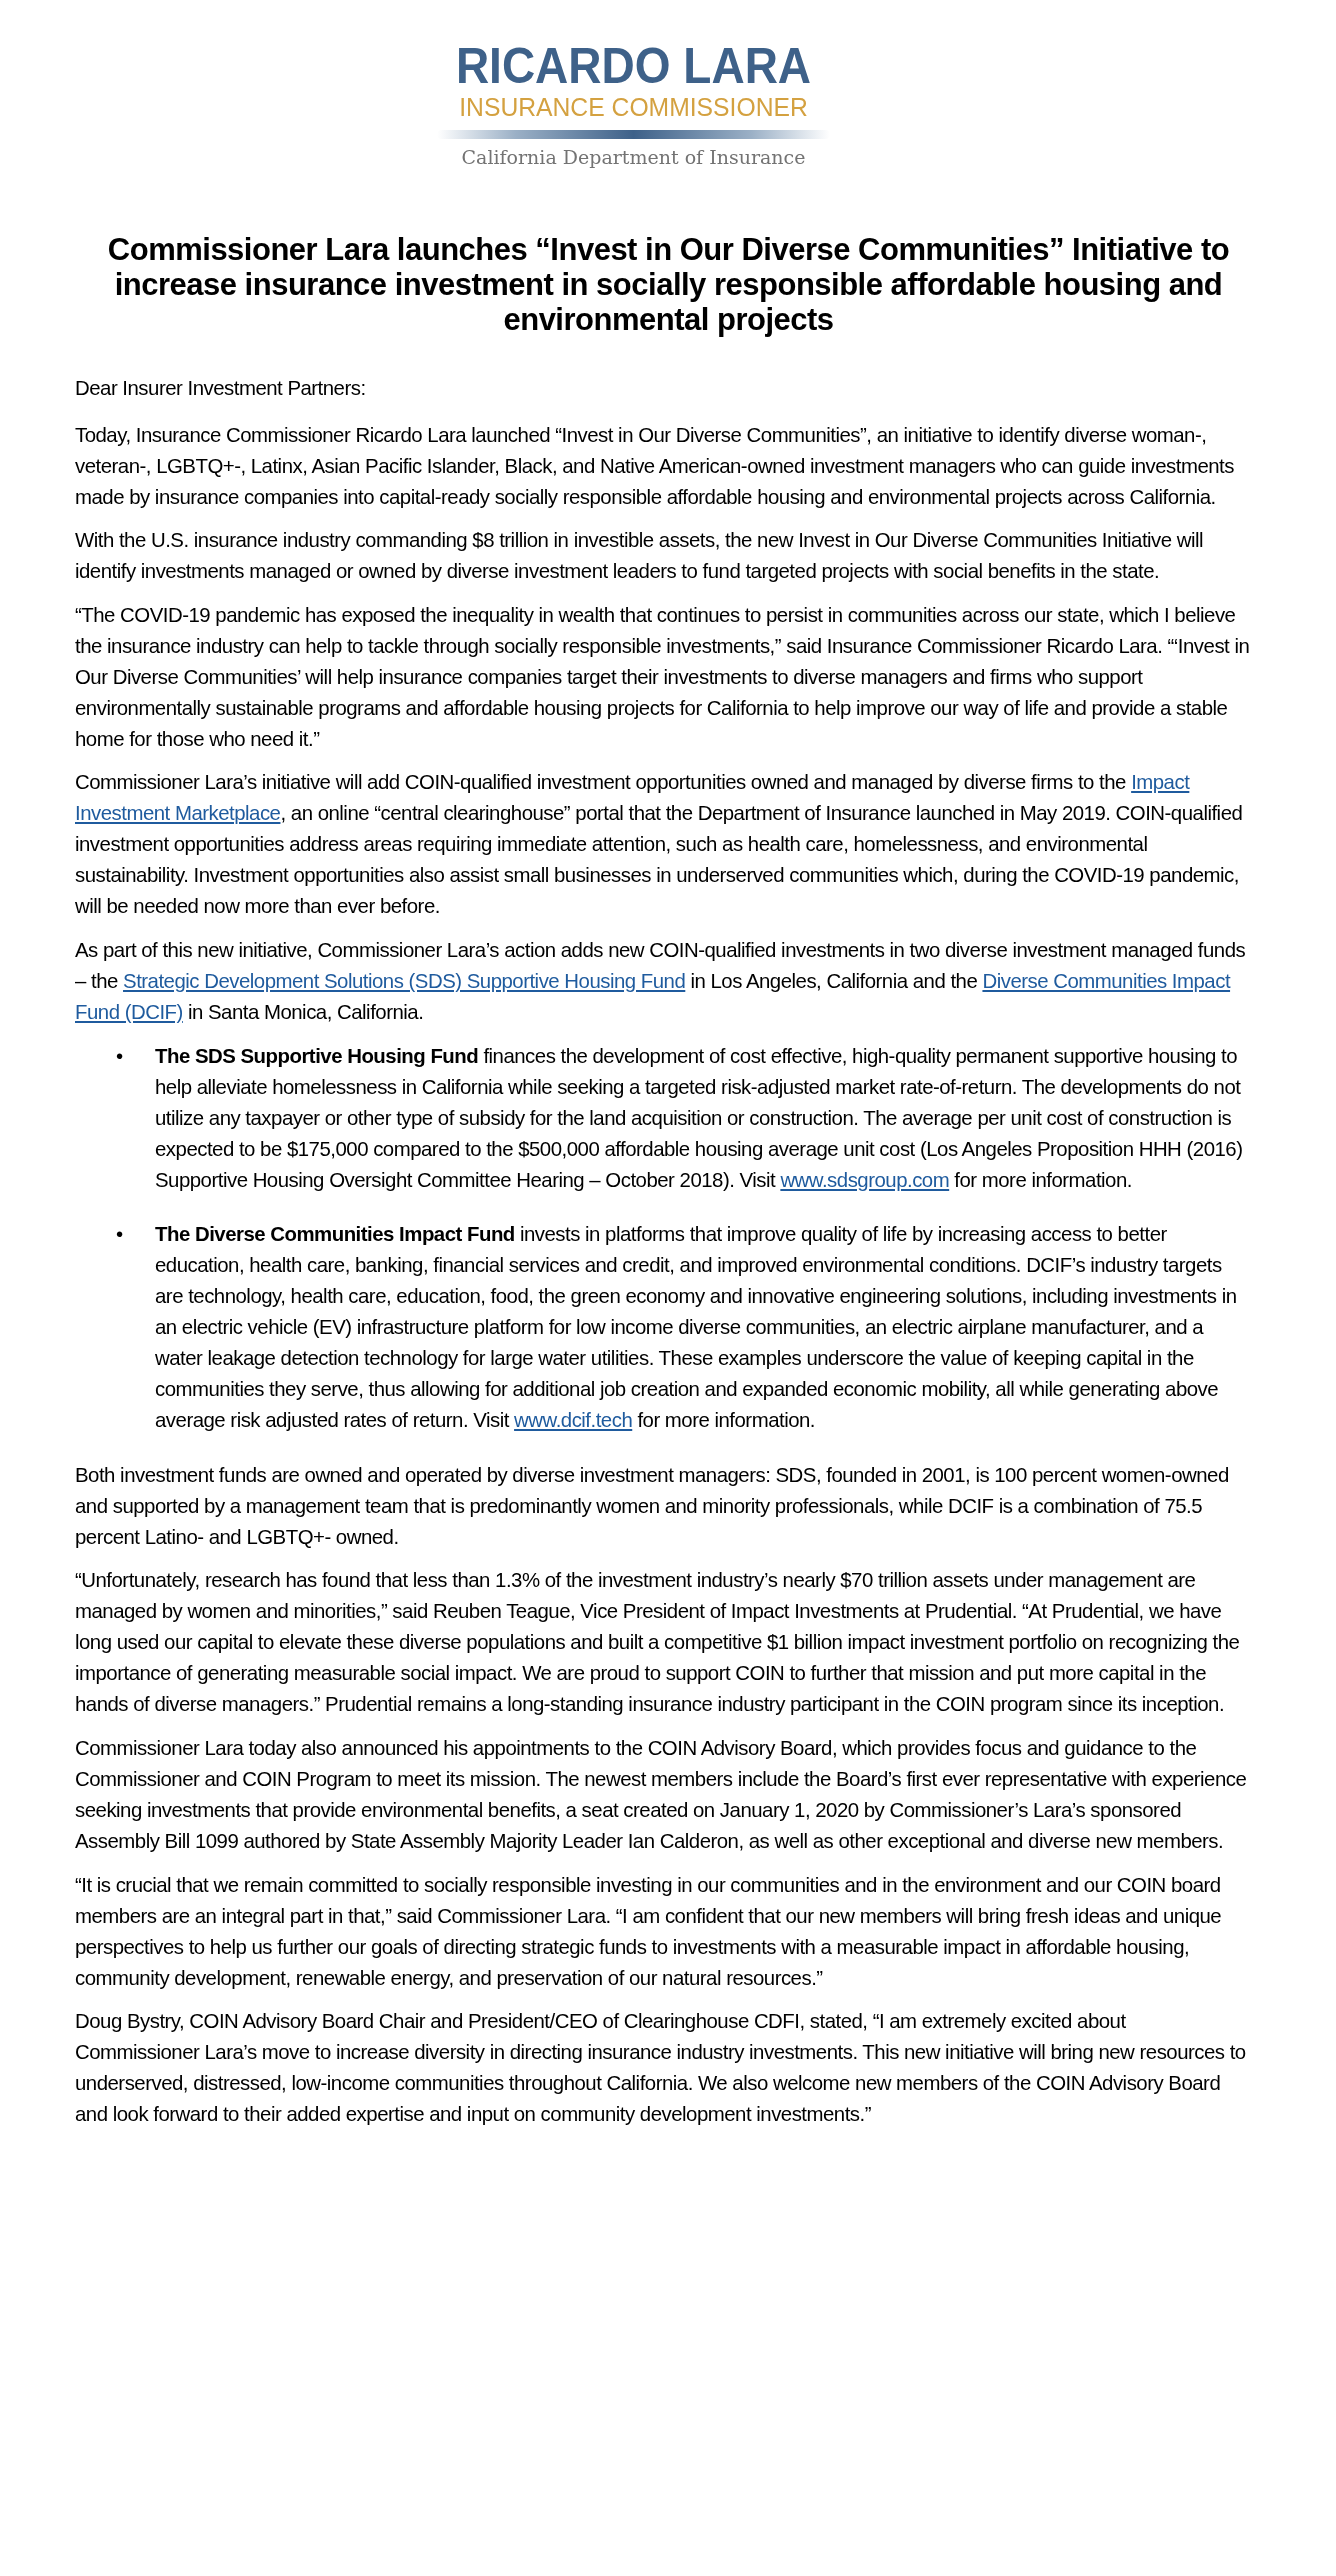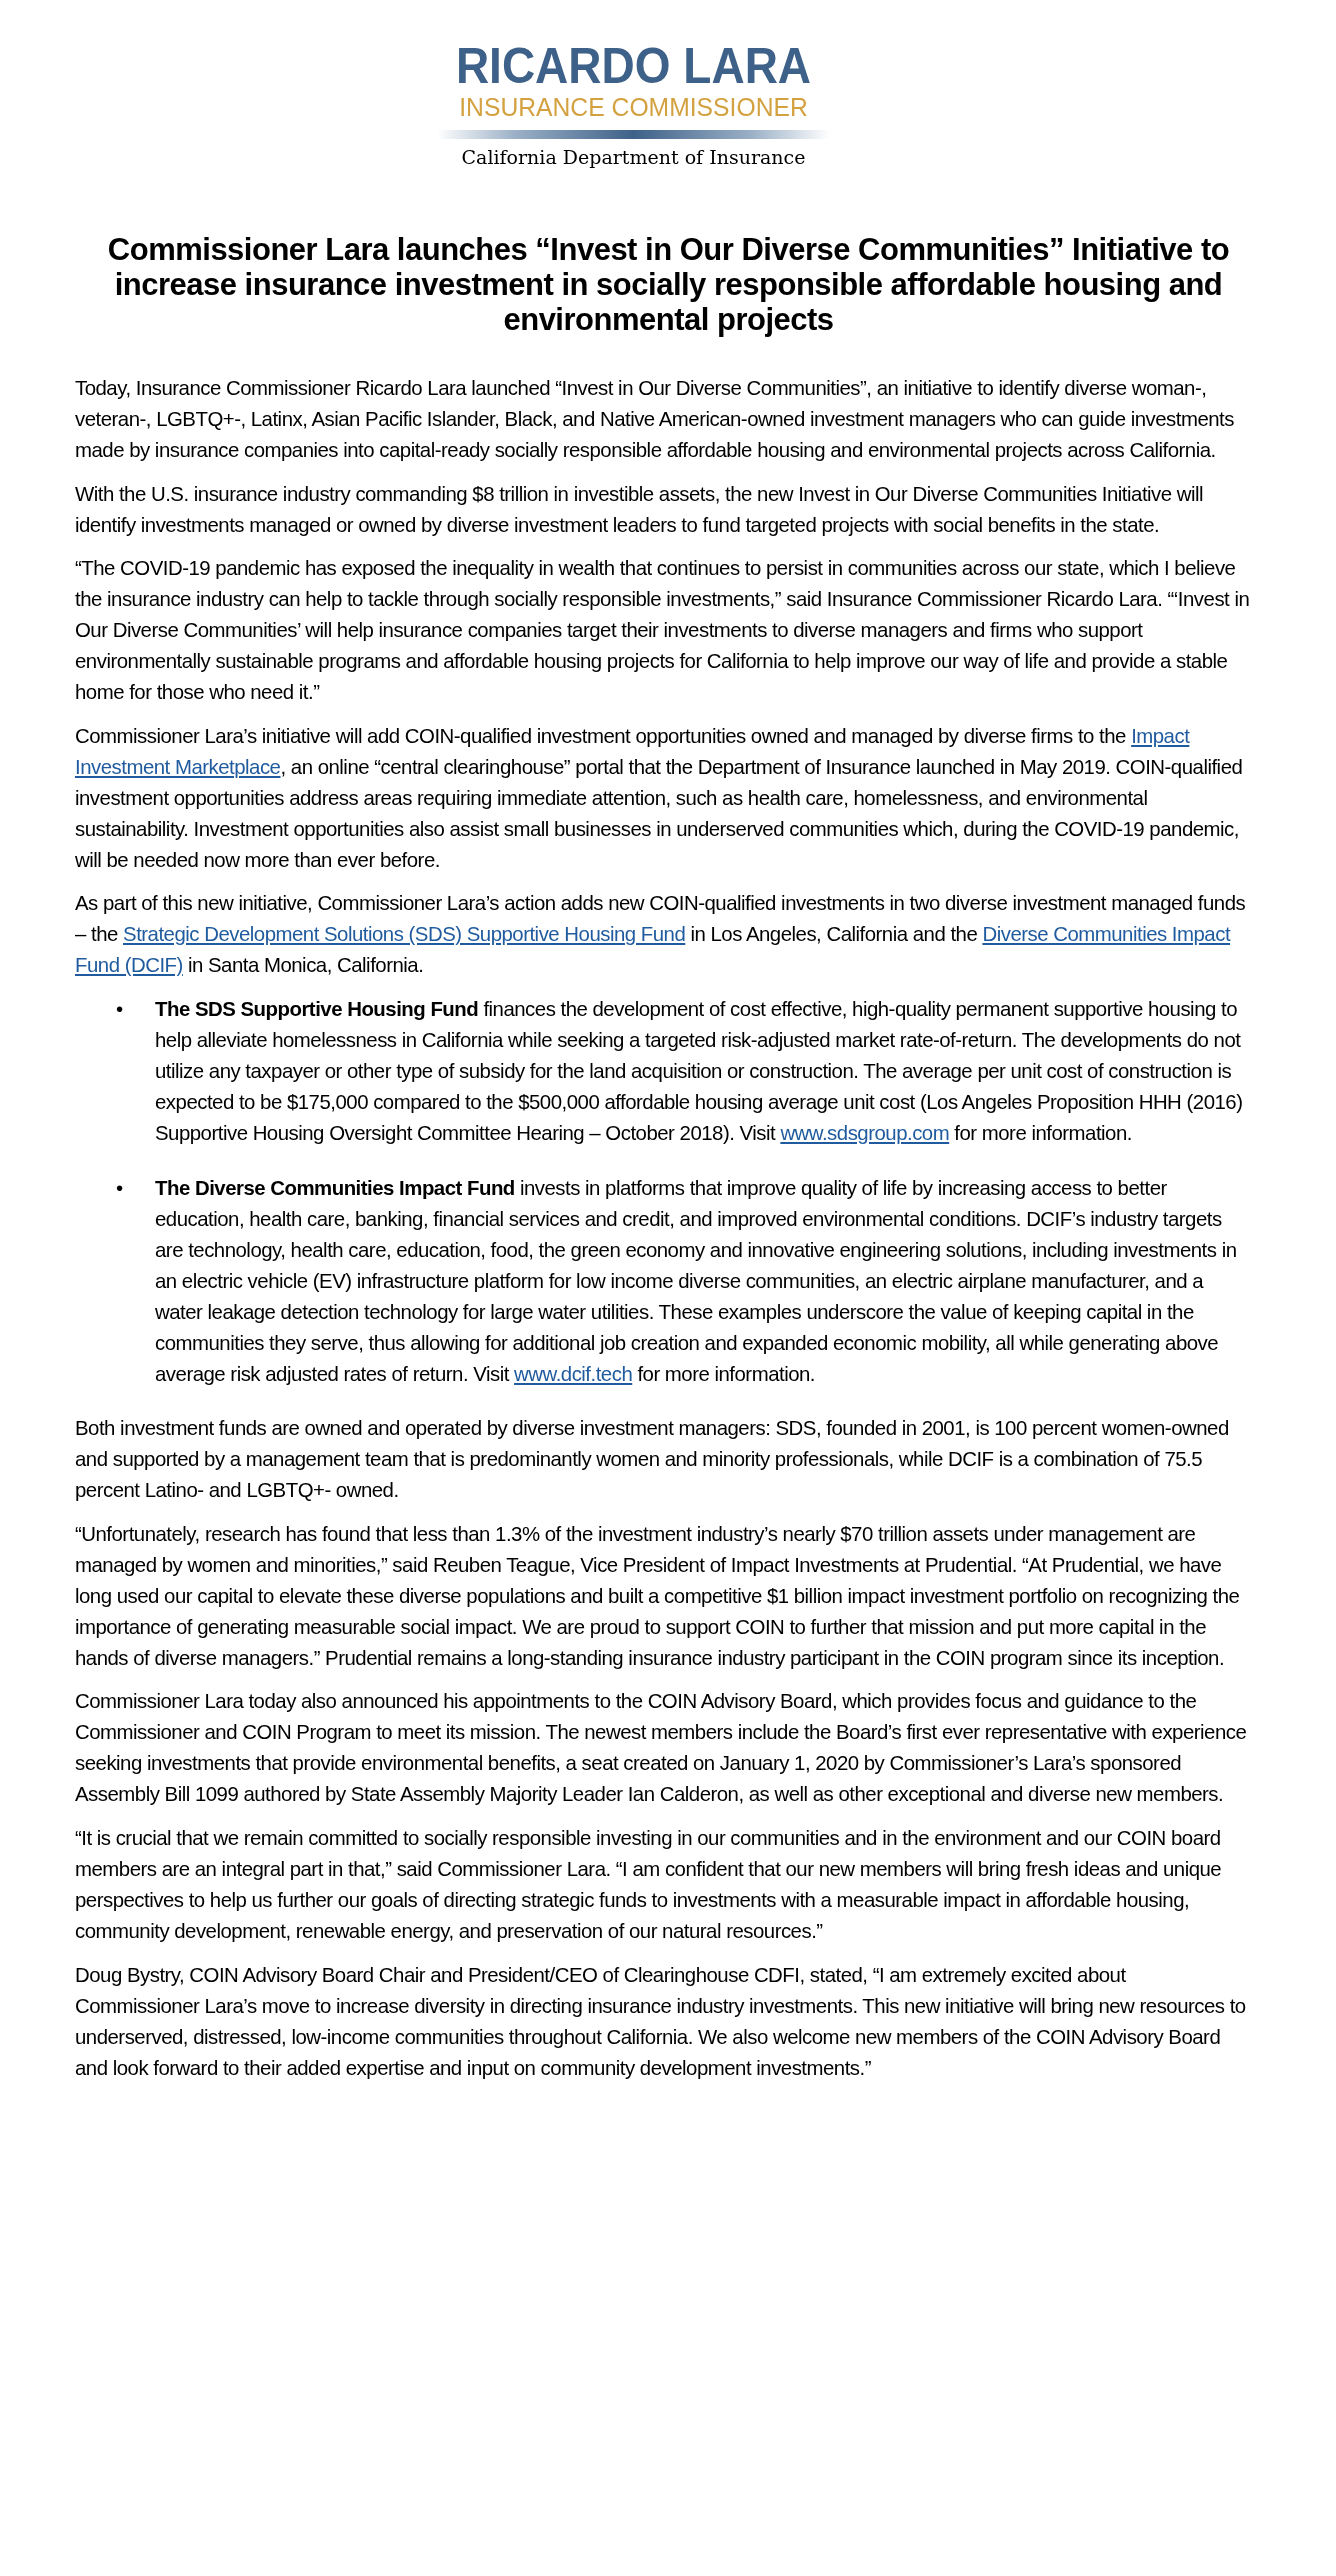--- a/index.html
+++ b/index.html
@@ -43,21 +43,21 @@
       margin: 9.4px auto 0 auto;
       width: 393px;
       height: 9.4px;
       background: linear-gradient(to right, rgba(62,97,137,0) 0%, #9bb0c6 20%, #3e6189 50%, #9bb0c6 80%, rgba(62,97,137,0) 100%);
       border-radius: 4.7px;
     }
     .logo-dept {
       font-family: "DejaVu Serif", serif;
       font-size: 19px;
       line-height: 23.6px;
-      color: #000000;
+      color: #737373;
       margin-top: 6.3px;
       white-space: nowrap;
     }
     .headline {
       position: absolute;
       left: 79px;
       top: 232px;
       width: 1179px;
       text-align: center;
       font-weight: bold;
@@ -104,20 +104,21 @@
 <div class="logo">
   <div class="logo-name">RICARDO LARA</div>
   <div class="logo-sub">INSURANCE COMMISSIONER</div>
   <div class="logo-bar"></div>
   <div class="logo-dept">California Department of Insurance</div>
 </div>
 
 <div class="headline">Commissioner Lara launches “Invest in Our Diverse Communities” Initiative to increase insurance investment in socially responsible affordable housing and environmental projects</div>
 
 <div class="content">
+  <p class="salutation">Dear Insurer Investment Partners:</p>
 
   <p>Today, Insurance Commissioner Ricardo Lara launched “Invest in Our Diverse Communities”, an initiative to identify diverse woman-, veteran-, LGBTQ+-, Latinx, Asian Pacific Islander, Black, and Native American-owned investment managers who can guide investments made by insurance companies into capital-ready socially responsible affordable housing and environmental projects across California.</p>
   <p>With the U.S. insurance industry commanding $8 trillion in investible assets, the new Invest in Our Diverse Communities Initiative will identify investments managed or owned by diverse investment leaders to fund targeted projects with social benefits in the state.</p>
   <p>“The COVID-19 pandemic has exposed the inequality in wealth that continues to persist in communities across our state, which I believe the insurance industry can help to tackle through socially responsible investments,” said Insurance Commissioner Ricardo Lara. “‘Invest in Our Diverse Communities’ will help insurance companies target their investments to diverse managers and firms who support environmentally sustainable programs and affordable housing projects for California to help improve our way of life and provide a stable home for those who need it.”</p>
 
   <p>
     <span>Commissioner Lara’s initiative will add COIN-qualified investment opportunities owned and managed by diverse firms to the </span><a class="link" href="#">Impact Investment Marketplace</a><span>, an online “central clearinghouse” portal that the Department of Insurance launched in May 2019. COIN-qualified investment opportunities address areas requiring immediate attention, such as health care, homelessness, and environmental sustainability. Investment opportunities also assist small businesses in underserved communities which, during the COVID-19 pandemic, will be needed now more than ever before.</span>
   </p>
 
   <p>

